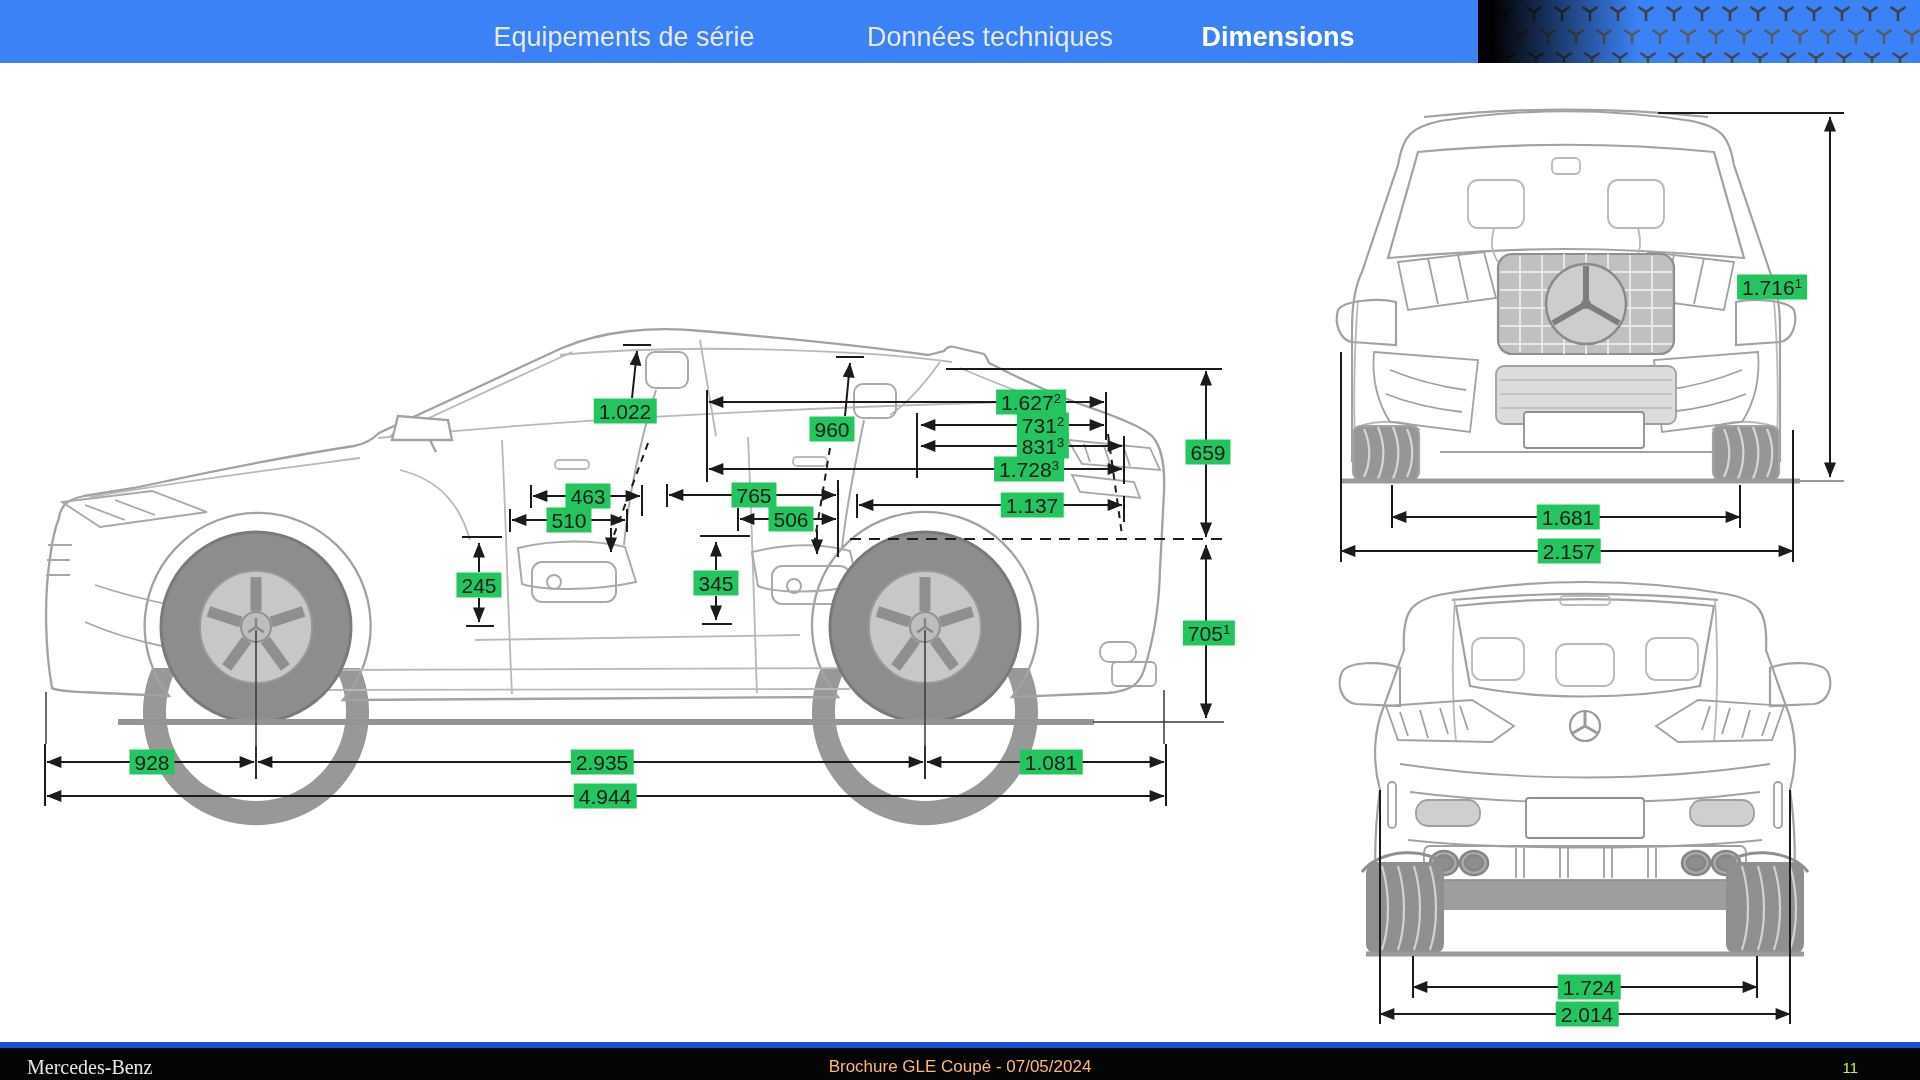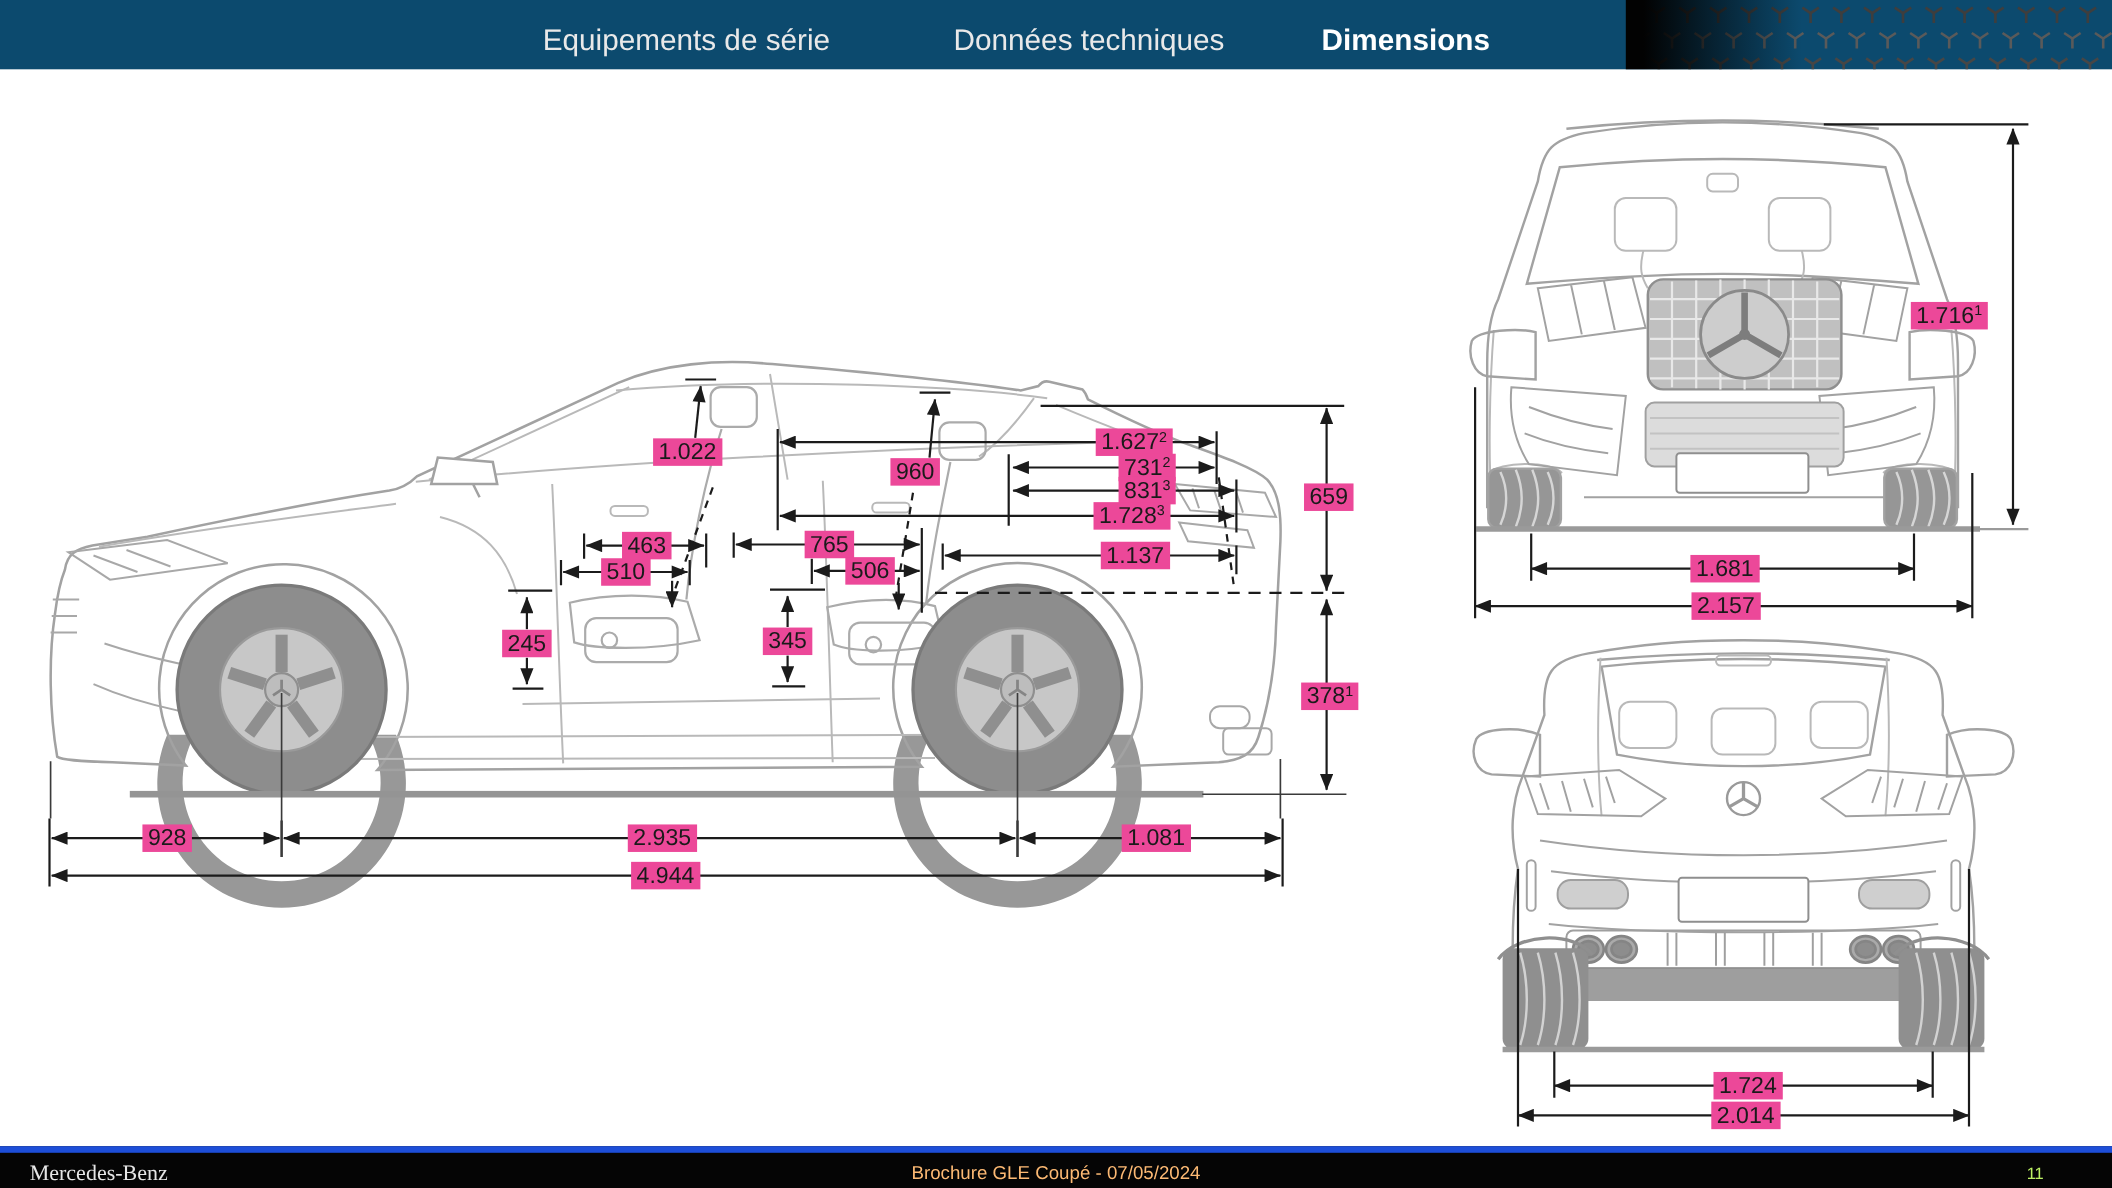--- a/index.html
+++ b/index.html
@@ -1,32 +1,32 @@
 <!DOCTYPE html>
 <html><head>
 <meta charset="utf-8">
 <style>
   html,body{margin:0;padding:0;background:#fff;}
   .page{position:relative;width:1920px;height:1080px;overflow:hidden;background:#fff;
         font-family:"Liberation Sans",sans-serif;}
   
-  .topbar{position:absolute;left:0;top:0;width:1920px;height:63px;background:#0c4a6e;}
+  .topbar{position:absolute;left:0;top:0;width:1920px;height:63px;background:#3b82f6;}
   .nav-item{position:absolute;top:37px;transform:translate(-50%,-50%);
             font-size:27px;color:#e9e9e9;white-space:nowrap;cursor:pointer;}
   .nav-item.active{color:#fff;font-weight:bold;}
   .star-pattern{position:absolute;left:1478px;top:0;}
   .pattern-fade{position:absolute;left:1478px;top:0;width:160px;height:63px;
                 background:linear-gradient(to right,#020202 10%,rgba(2,2,2,0));}
   
   .title{position:absolute;left:27px;top:88px;font-family:"Liberation Serif",serif;
          font-size:45px;font-weight:400;color:#141414;letter-spacing:.5px;}
   
   .diagram-svg{position:absolute;left:0;top:0;}
   .dim{position:absolute;transform:translate(-50%,-50%);font-size:21px;line-height:1;
-       color:#1a1a1a;background:#ec4899;padding:2px 5px;white-space:nowrap;z-index:3;}
+       color:#1a1a1a;background:#22c55e;padding:2px 5px;white-space:nowrap;z-index:3;}
   .dim sup{font-size:13px;line-height:0;vertical-align:7px;}
   
   .footer{position:absolute;left:0;top:1042px;width:1920px;height:38px;background:#050505;
           border-top:6px solid #1d4ed8;}
   .footer .brand{position:absolute;left:27px;top:50%;transform:translateY(-50%);
           font-family:"Liberation Serif",serif;font-size:20px;color:#e6e6e6;}
   .footer .doc{position:absolute;left:50%;top:50%;transform:translate(-50%,-50%);
           font-size:17px;color:#fdba74;}
   .footer .pageno{position:absolute;right:62px;top:50%;transform:translateY(-50%);
           font-size:15px;color:#bef264;}
@@ -359,21 +359,21 @@
   <div class="dim" style="left:1043px;top:446px"><span>831</span><sup>3</sup></div>
   <div class="dim" style="left:1029px;top:469px"><span>1.728</span><sup>3</sup></div>
   <div class="dim" style="left:1032px;top:505px"><span>1.137</span><sup></sup></div>
   <div class="dim" style="left:588px;top:496px"><span>463</span><sup></sup></div>
   <div class="dim" style="left:569px;top:520px"><span>510</span><sup></sup></div>
   <div class="dim" style="left:754px;top:495px"><span>765</span><sup></sup></div>
   <div class="dim" style="left:791px;top:519px"><span>506</span><sup></sup></div>
   <div class="dim" style="left:479px;top:585px"><span>245</span><sup></sup></div>
   <div class="dim" style="left:716px;top:583px"><span>345</span><sup></sup></div>
   <div class="dim" style="left:1208px;top:452px"><span>659</span><sup></sup></div>
-  <div class="dim" style="left:1209px;top:633px"><span>378</span><sup>1</sup></div>
+  <div class="dim" style="left:1209px;top:633px"><span>705</span><sup>1</sup></div>
   <div class="dim" style="left:152px;top:762px"><span>928</span><sup></sup></div>
   <div class="dim" style="left:602px;top:762px"><span>2.935</span><sup></sup></div>
   <div class="dim" style="left:1051px;top:762px"><span>1.081</span><sup></sup></div>
   <div class="dim" style="left:605px;top:796px"><span>4.944</span><sup></sup></div>
 
   <div class="dim" style="left:1772px;top:287px"><span>1.716</span><sup>1</sup></div>
   <div class="dim" style="left:1568px;top:517px"><span>1.681</span><sup></sup></div>
   <div class="dim" style="left:1569px;top:551px"><span>2.157</span><sup></sup></div>
 
   <div class="dim" style="left:1589px;top:987px"><span>1.724</span><sup></sup></div>

